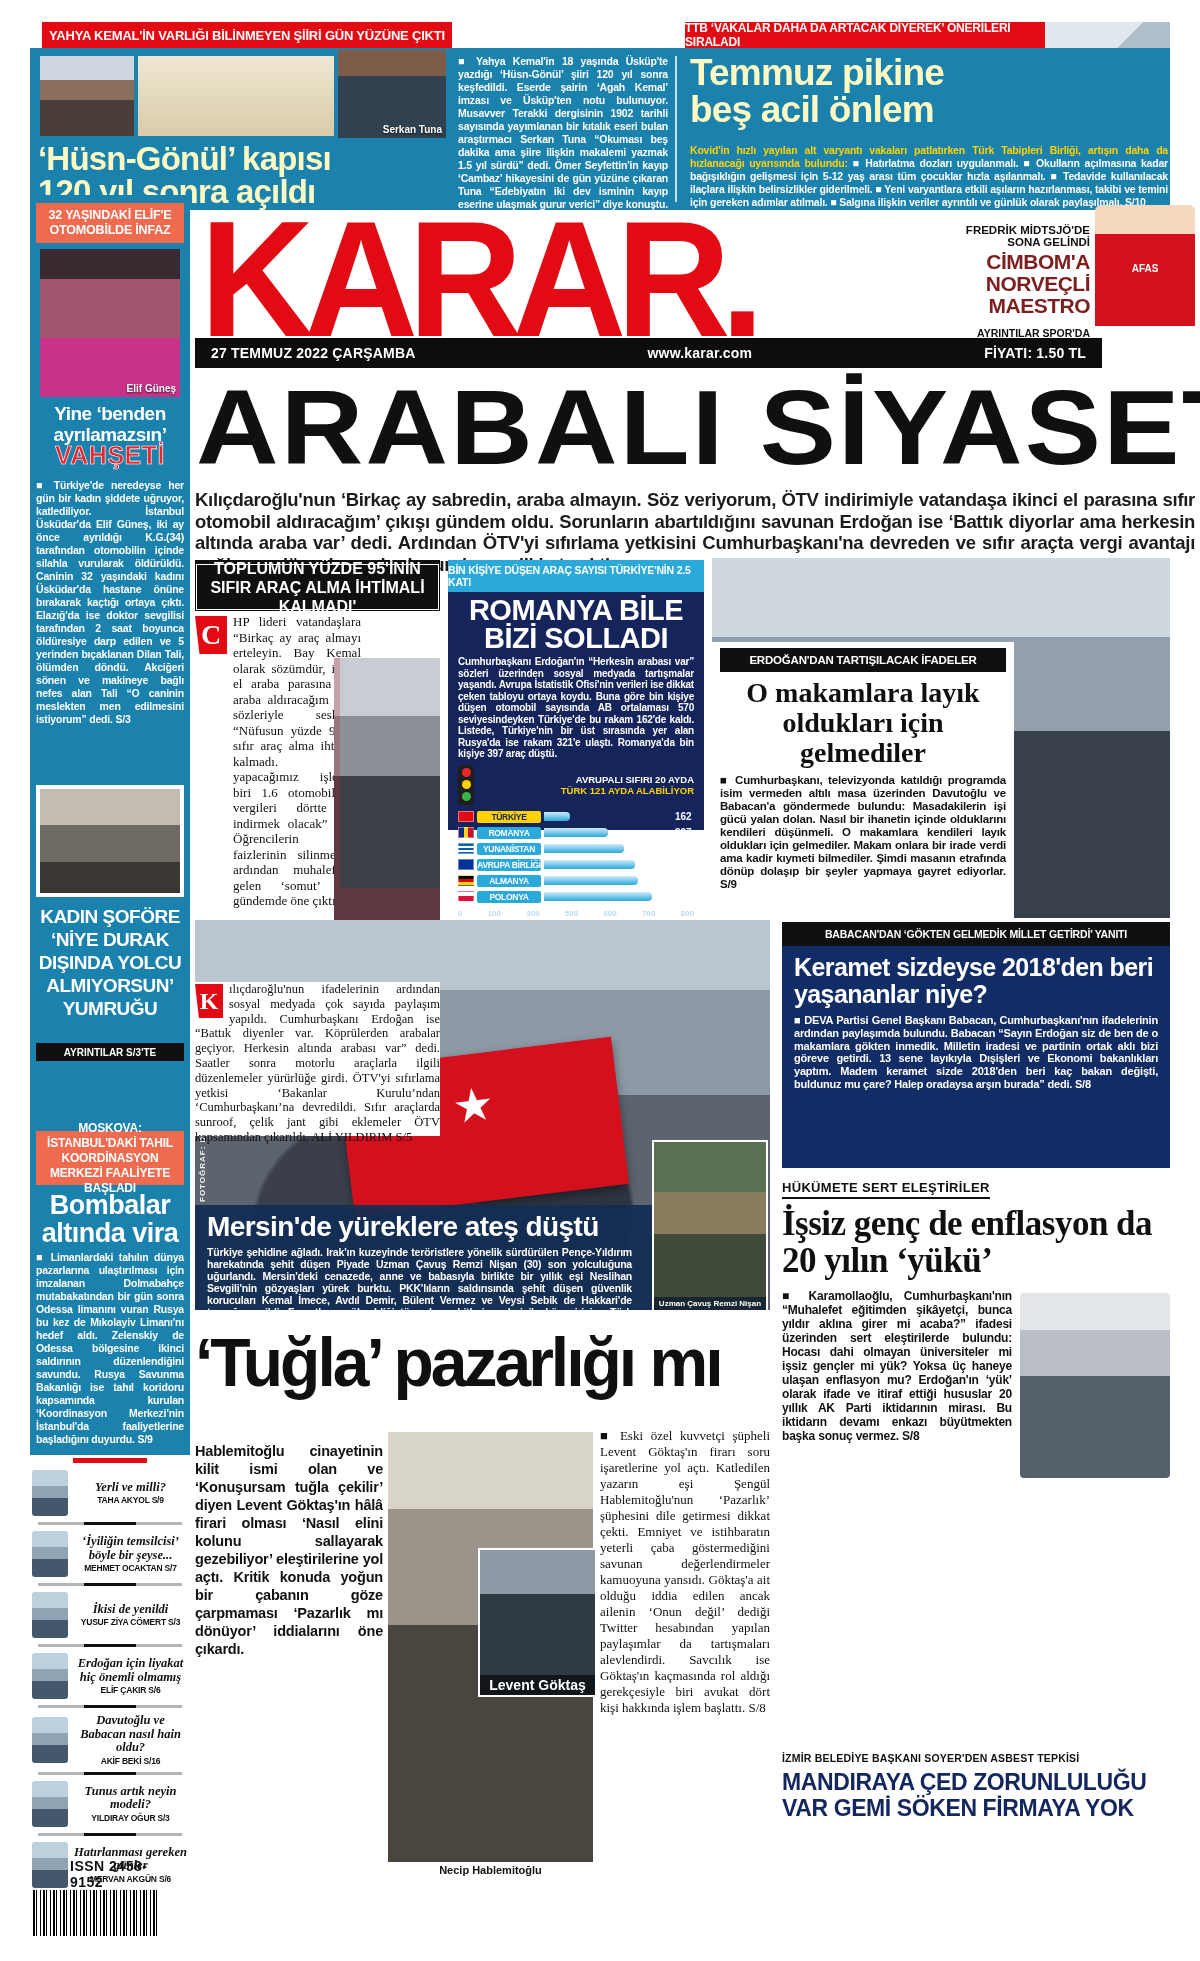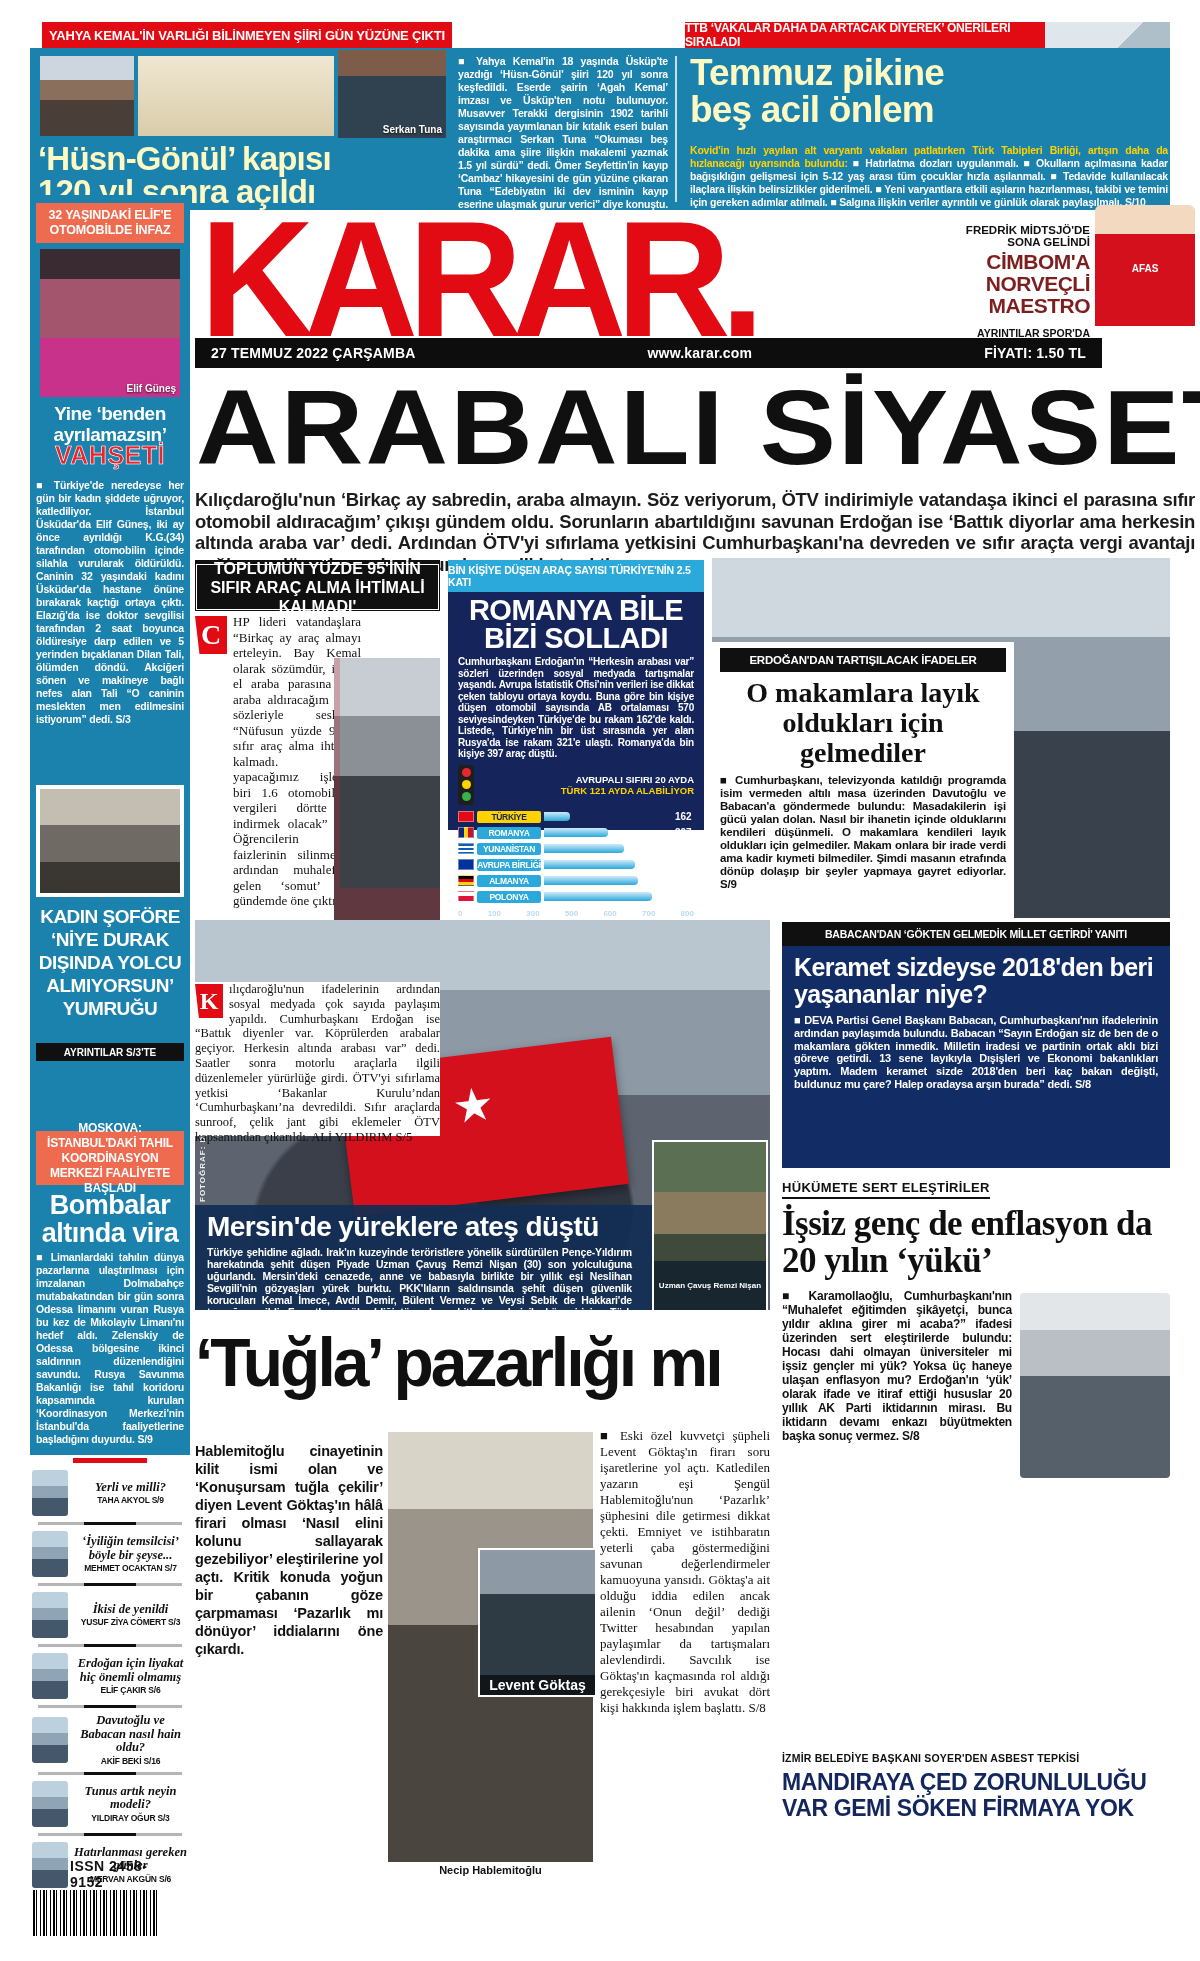--- a/index.html
+++ b/index.html
@@ -289,21 +289,21 @@
   </div>
   <div class="abs vcredit" style="left:198px;top:1122px;height:80px;">FOTOĞRAF: DHA</div>
 
   <div class="abs caption-band" style="left:195px;top:1205px;width:567px;height:105px;padding:6px 130px 6px 12px;">
     <div style="font-size:28px;font-weight:800;letter-spacing:-0.6px;">Mersin'de yüreklere ateş düştü</div>
     <div class="just" style="font-size:10.5px;font-weight:700;line-height:12px;margin-top:3px;letter-spacing:-0.2px;">Türkiye şehidine ağladı. Irak'ın kuzeyinde teröristlere yönelik sürdürülen Pençe-Yıldırım harekatında şehit düşen Piyade Uzman Çavuş Remzi Nişan (30) son yolculuğuna uğurlandı. Mersin'deki cenazede, anne ve babasıyla birlikte bir yıllık eşi Neslihan Sevgili'nin gözyaşları yürek burktu. PKK'lıların saldırısında şehit düşen güvenlik korucuları Kemal İmece, Avdıl Demir, Bülent Vermez ve Veysi Sebik de Hakkari'de toprağa verildi. Feryatların yükseldiği törende, şehitlerin evleri ile köy girişine Türk bayrakları asıldı. S/7</div>
   </div>
   <div class="abs" style="left:652px;top:1140px;width:112px;height:168px;border:2px solid #fff;
        background:linear-gradient(180deg,#5b6f52 0 30%,#8a7a5e 30% 55%,#3f4a3a 55% 100%);z-index:4;">
     <div style="position:absolute;left:0;right:0;bottom:0;background:rgba(10,25,45,.72);color:#fff;
-         font-size:8px;font-weight:800;text-align:center;padding:20px 1px;">Uzman Çavuş Remzi Nişan</div>
+         font-size:8px;font-weight:800;text-align:center;padding:2px 1px;">Uzman Çavuş Remzi Nişan</div>
   </div>
 
   <div class="abs" style="left:195px;top:1322px;width:575px;font-size:66px;font-weight:900;color:#101010;
        letter-spacing:-3px;transform:scaleY(1.05);transform-origin:top left;white-space:nowrap;">‘Tuğla’ pazarlığı mı</div>
   <div class="abs cond just" style="left:195px;top:1442px;width:188px;height:300px;font-size:14.5px;
        line-height:18px;font-weight:800;color:#111;">Hablemitoğlu cinayetinin kilit ismi olan ve ‘Konuşursam tuğla çekilir’ diyen Levent Göktaş'ın hâlâ firari olması ‘Nasıl elini kolunu sallayarak gezebiliyor’ eleştirilerine yol açtı. Kritik konuda yoğun bir çabanın göze çarpmaması ‘Pazarlık mı dönüyor’ iddialarını öne çıkardı.</div>
 
   <div class="abs" style="left:388px;top:1432px;width:205px;height:430px;
        background:linear-gradient(180deg,#d9d4c8 0 18%,#9b948a 18% 45%,#4a463f 45% 100%);"></div>
   <div class="abs" style="left:388px;top:1864px;width:205px;font-size:11px;font-weight:800;color:#111;text-align:center;">Necip Hablemitoğlu</div>

